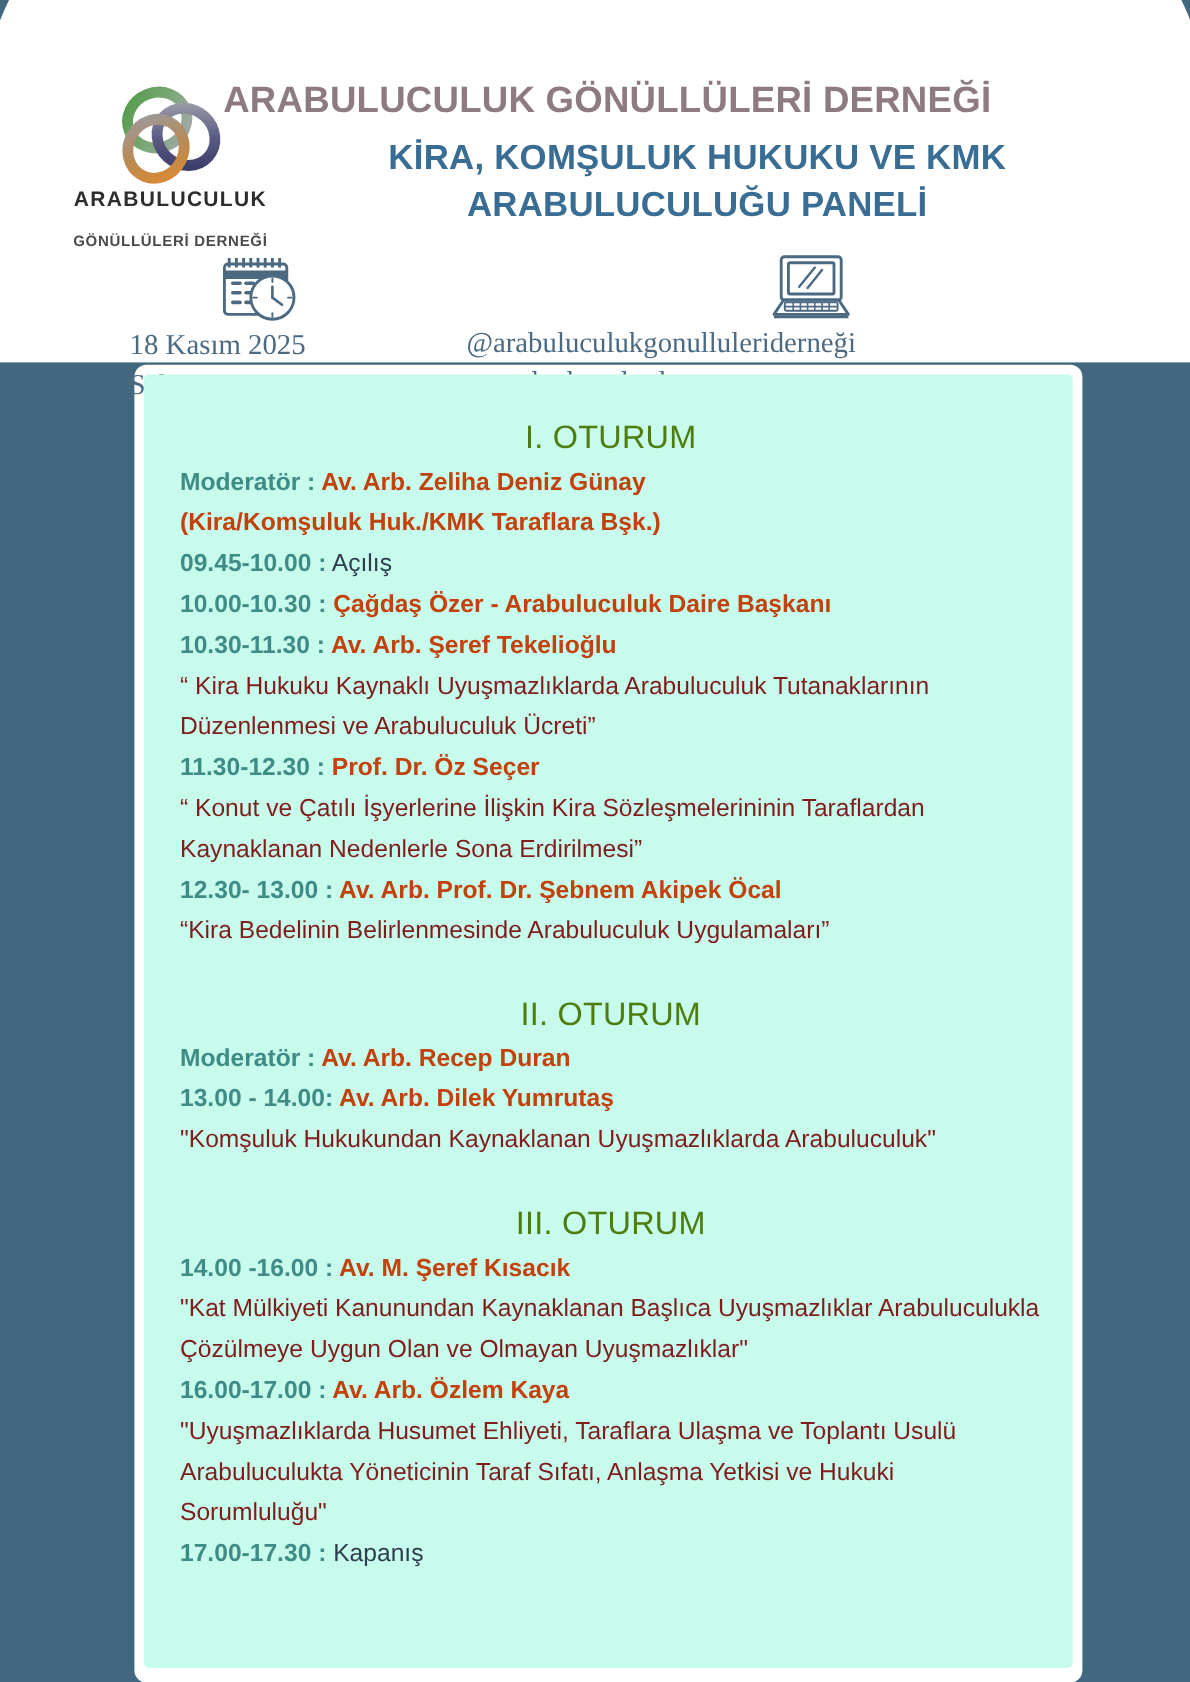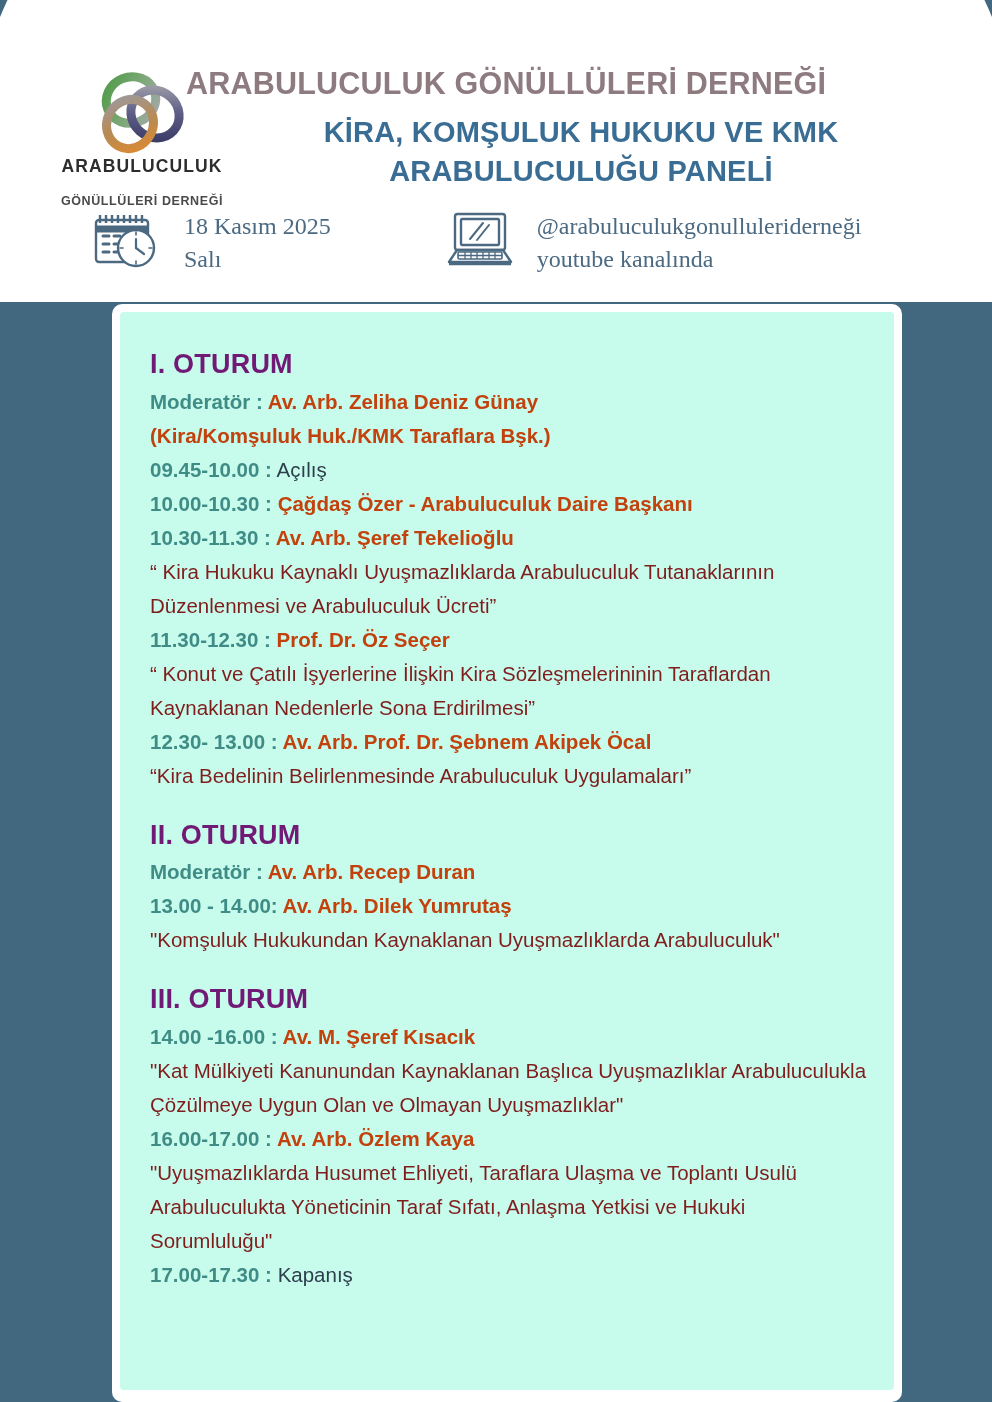--- a/index.html
+++ b/index.html
@@ -75,21 +75,21 @@
     color:#3a6d94; line-height:1.34; text-align:center;
     white-space:nowrap;
   }
   .panel-title-1 { margin-top:12px; }
 
   
   .info-row {
     position:absolute; left:0; top:208px; width:992px;
     display:flex; align-items:flex-start;
   }
-  .info-item { display:flex; align-items:flex-start; }
+  .info-item { display:flex; align-items:flex-end;flex-direction:column; }
   .info-date { margin-left:88px; }
   .info-stream { margin-left:114px; }
   .info-icon { flex:0 0 auto; }
   .info-text {
     margin-left:20px;
     font-family:"Liberation Serif", serif;
     font-size:24px; color:#4b6a82;
     line-height:1.38; white-space:nowrap;
     padding-top:2px;
   }
@@ -108,26 +108,27 @@
     position:absolute;
     left:120px; top:312px;
     width:774px; height:1078px;
     background:#c7fbeb;
     border-radius:4px;
     z-index:3;
     padding:32px 26px 20px 30px;
   }
 
   .session { margin-bottom:6px; }
-  .session + .session { margin-top:22px; }
+  .session + .session { margin-top:32px; }
 
   .session-title {
-    font-size:27px; font-weight:700;
-    color:#701a75; line-height:1.5;
+    font-size:27px; font-weight:400;
+    color:#4d7c0f; line-height:1.5;
     letter-spacing:0.2px;
+    text-align:center;
   }
   .line {
     font-size:20.5px; line-height:1.66;
     color:#2d3e4d;
   }
   .line .lbl { color:#3f8c87; font-weight:700; }
   .line .nm  { color:#c2410c; font-weight:700; }
   .line .pl  { color:#2d3e4d; font-weight:400; }
   .line.topic { font-weight:400; color:#7f1d1d; }
 

